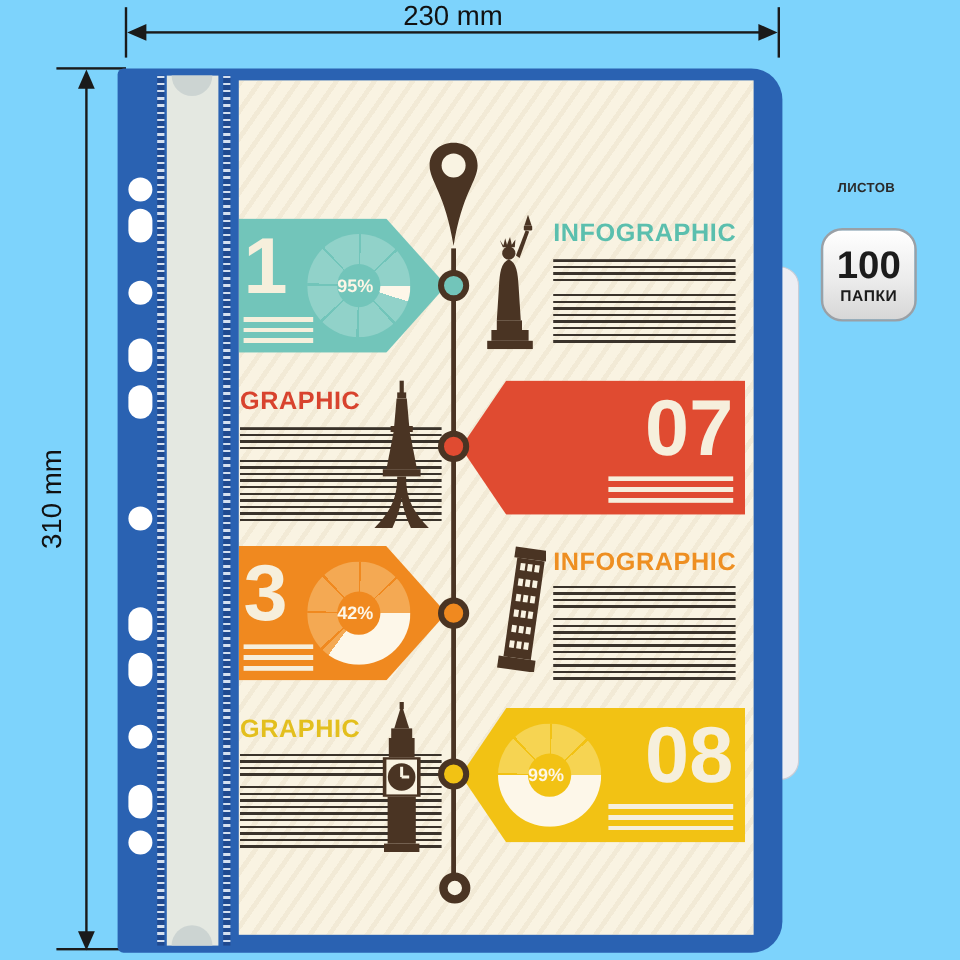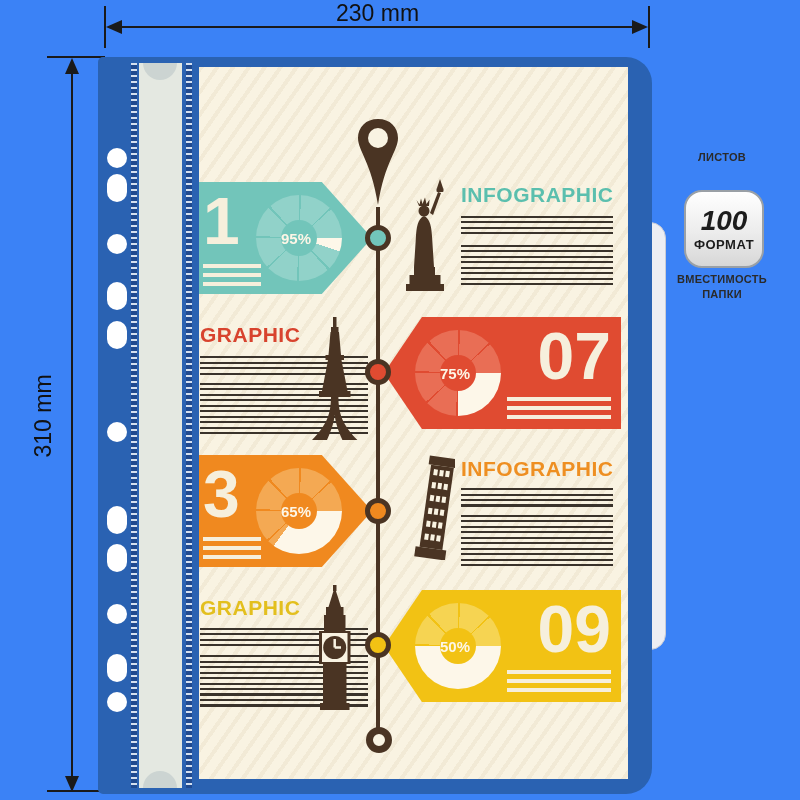--- a/index.html
+++ b/index.html
@@ -1,16 +1,16 @@
 <!DOCTYPE html>
 <html><head>
 <meta charset="utf-8">
 <style>
   html,body{margin:0;padding:0;background:#fff;}
-  #canvas{position:relative;width:800px;height:800px;background:#3b82f6;overflow:hidden;
+  #canvas{position:relative;width:800px;height:800px;background:#7dd3fc;overflow:hidden;
           font-family:"Liberation Sans",sans-serif;}
   
   .dim-label{position:absolute;color:#111;font-size:23px;}
   #dim-w-label{left:105px;top:0px;width:545px;text-align:center;}
   #dim-h-label{left:-18px;top:404px;width:120px;height:24px;text-align:center;
                transform:rotate(-90deg);}
   .dim-line-h{position:absolute;left:114px;top:26px;width:526px;height:2px;background:#1a1a1a;}
   .dim-line-v{position:absolute;left:71px;top:72px;width:2px;height:708px;background:#1a1a1a;}
   .tick-v{position:absolute;width:2px;height:42px;background:#1a1a1a;top:6px;}
   .tick-h{position:absolute;width:58px;height:2px;background:#1a1a1a;left:47px;}
@@ -20,21 +20,21 @@
   #arr-up   {left:65px;top:58px;border-left:7px solid transparent;border-right:7px solid transparent;border-bottom:16px solid #1a1a1a;}
   #arr-down {left:65px;top:776px;border-left:7px solid transparent;border-right:7px solid transparent;border-top:16px solid #1a1a1a;}
   
   .badge-box{position:absolute;left:684px;width:76px;border:2px solid #9aa0a6;border-radius:18px;
              background:linear-gradient(180deg,#ffffff 0%,#ececec 55%,#d7d7d7 100%);
              display:flex;flex-direction:column;align-items:center;justify-content:center;
              box-shadow:inset 0 1px 0 #fff;}
   #badge-format{top:62px;height:80px;}
   #badge-capacity{top:190px;height:74px;}
   .badge-value{font-size:36px;font-weight:bold;color:#1c1c1c;line-height:1;}
-  #badge-capacity .badge-value{font-size:28px;font-style:italic;}
+  #badge-capacity .badge-value{font-size:32px;}
   .badge-unit{font-size:13px;font-weight:bold;color:#1c1c1c;margin-top:2px;letter-spacing:.5px;}
   .badge-caption{position:absolute;left:660px;width:124px;text-align:center;font-size:11px;
                  font-weight:bold;color:#2a2a2a;letter-spacing:.3px;line-height:1.35;}
   #caption-format{top:150px;}
   #caption-capacity{top:272px;}
   
   #back-tab{position:absolute;left:600px;top:222px;width:64px;height:426px;background:#edeef3;
             border:1px solid #c9ccd6;border-radius:0 16px 16px 0;z-index:0;}
   #folder{position:absolute;left:98px;top:57px;width:554px;height:737px;background:#2a62b2;
           border-radius:5px 26px 26px 5px;z-index:1;overflow:hidden;}
@@ -109,23 +109,22 @@
   <div class="dim-line-v"></div>
   <div class="arr" id="arr-up"></div>
   <div class="arr" id="arr-down"></div>
   <div class="tick-h" style="top:56px;"></div>
   <div class="tick-h" style="top:790px;"></div>
 
   <div class="badge-caption" id="caption-format">ЛИСТОВ</div>
 
   <div class="badge-box" id="badge-capacity">
     <div class="badge-value">100</div>
-    <div class="badge-unit">ФОРМАТ</div>
+    <div class="badge-unit">ПАПКИ</div>
   </div>
-  <div class="badge-caption" id="caption-capacity">ВМЕСТИМОСТЬ ПАПКИ</div>
 
   <div id="back-tab"></div>
 
   <div id="folder">
     <div id="holes">
         <div class="punch-hole" style="height: 20px; top: 91px; border-radius: 50%;"></div>
         <div class="punch-hole" style="height: 28px; top: 117px; border-radius: 10px;"></div>
         <div class="punch-hole" style="height: 20px; top: 177px; border-radius: 50%;"></div>
         <div class="punch-hole" style="height: 28px; top: 225px; border-radius: 10px;"></div>
         <div class="punch-hole" style="height: 28px; top: 264px; border-radius: 10px;"></div>
@@ -190,35 +189,30 @@
           <polygon points="19.5,15 28,15 30,38 17.5,38"></polygon>
           <rect x="14.5" y="38" width="18.5" height="5"></rect>
           <polygon points="17,43 30.5,43 36.5,74 11,74"></polygon>
           <rect x="8" y="74" width="31.5" height="6"></rect>
           <path d="M9 80 H20 C20 96 16 108 1 123 H16 C21 112 23 104 23.7 98 C24.4 104 26.4 112 31.4 123 H46.4 C31.4 108 27.4 96 27.4 80 Z"></path>
         </g>
       </svg>
       <div class="tag tag-left" id="tag-2" style="background-color: rgb(224, 75, 49);">
         <div class="tag-number">07</div>
         <div class="bars"></div>
-        <div class="donut" style="background-image: conic-gradient(from 90deg, rgb(253, 247, 233) 25%, rgba(0, 0, 0, 0) 25%, rgba(0, 0, 0, 0) 100%), repeating-conic-gradient(rgb(224, 75, 49) 0deg, rgb(224, 75, 49) 3deg, rgba(0, 0, 0, 0) 3deg, rgba(0, 0, 0, 0) 45deg); background-color: rgb(233, 110, 85);">
-          <div class="donut-hole" style="background-color: rgb(224, 75, 49);">
-            <span class="donut-pct">75%</span>
-          </div>
-        </div>
       </div>
       <div class="stem" id="stem-2" style="background-color: rgb(224, 75, 49);"></div>
       <div class="knob" id="knob-2" style="background-color: rgb(224, 75, 49);"></div>
 
       <div class="tag tag-right" id="tag-3" style="background-color: rgb(240, 137, 31);">
         <div class="tag-number">3</div>
         <div class="bars"></div>
         <div class="donut" style="background-image: conic-gradient(from 90deg, rgb(253, 247, 233) 35%, rgba(0, 0, 0, 0) 35%, rgba(0, 0, 0, 0) 100%), repeating-conic-gradient(rgb(240, 137, 31) 0deg, rgb(240, 137, 31) 3deg, rgba(0, 0, 0, 0) 3deg, rgba(0, 0, 0, 0) 45deg); background-color: rgb(244, 169, 83);">
           <div class="donut-hole" style="background-color: rgb(240, 137, 31);">
-            <span class="donut-pct">65%</span>
+            <span class="donut-pct">42%</span>
           </div>
         </div>
       </div>
       <div class="stem" id="stem-3" style="background-color: rgb(240, 137, 31);"></div>
       <div class="knob" id="knob-3" style="background-color: rgb(240, 137, 31);"></div>
       <svg id="icon-pisa" class="landmark" width="54" height="106" viewBox="0 0 54 106">
         <g transform="rotate(8 12 100)">
           <rect x="15" y="0" width="28" height="9" fill="#4a3423"></rect>
           <rect x="17.5" y="9" width="23" height="83" fill="#4a3423"></rect>
           <rect x="13.5" y="92" width="31" height="10" fill="#4a3423"></rect>
@@ -259,25 +253,25 @@
           <rect x="13" y="30" width="21.5" height="16"></rect>
           <rect x="8" y="46" width="31.5" height="33"></rect>
           <rect x="12" y="79" width="23.5" height="39"></rect>
           <rect x="9" y="118" width="29.5" height="7"></rect>
         </g>
         <rect x="11" y="48" width="25.5" height="29" fill="#f9f3e2"></rect>
         <circle cx="23.7" cy="62.5" r="11.5" fill="#4a3423"></circle>
         <path d="M23.7 62.5 V54 M23.7 62.5 H30" stroke="#f9f3e2" stroke-width="2.5" fill="none"></path>
       </svg>
       <div class="tag tag-left" id="tag-4" style="background-color: rgb(242, 194, 20);">
-        <div class="tag-number">09</div>
+        <div class="tag-number">08</div>
         <div class="bars"></div>
         <div class="donut" style="background-image: conic-gradient(from 90deg, rgb(253, 247, 233) 50%, rgba(0, 0, 0, 0) 50%, rgba(0, 0, 0, 0) 100%), repeating-conic-gradient(rgb(242, 194, 20) 0deg, rgb(242, 194, 20) 3deg, rgba(0, 0, 0, 0) 3deg, rgba(0, 0, 0, 0) 45deg); background-color: rgb(246, 212, 82);">
           <div class="donut-hole" style="background-color: rgb(242, 194, 20);">
-            <span class="donut-pct">50%</span>
+            <span class="donut-pct">99%</span>
           </div>
         </div>
       </div>
       <div class="stem" id="stem-4" style="background-color: rgb(242, 194, 20);"></div>
       <div class="knob" id="knob-4" style="background-color: rgb(242, 194, 20);"></div>
 
     </div>
   </div>
 
 </div>

